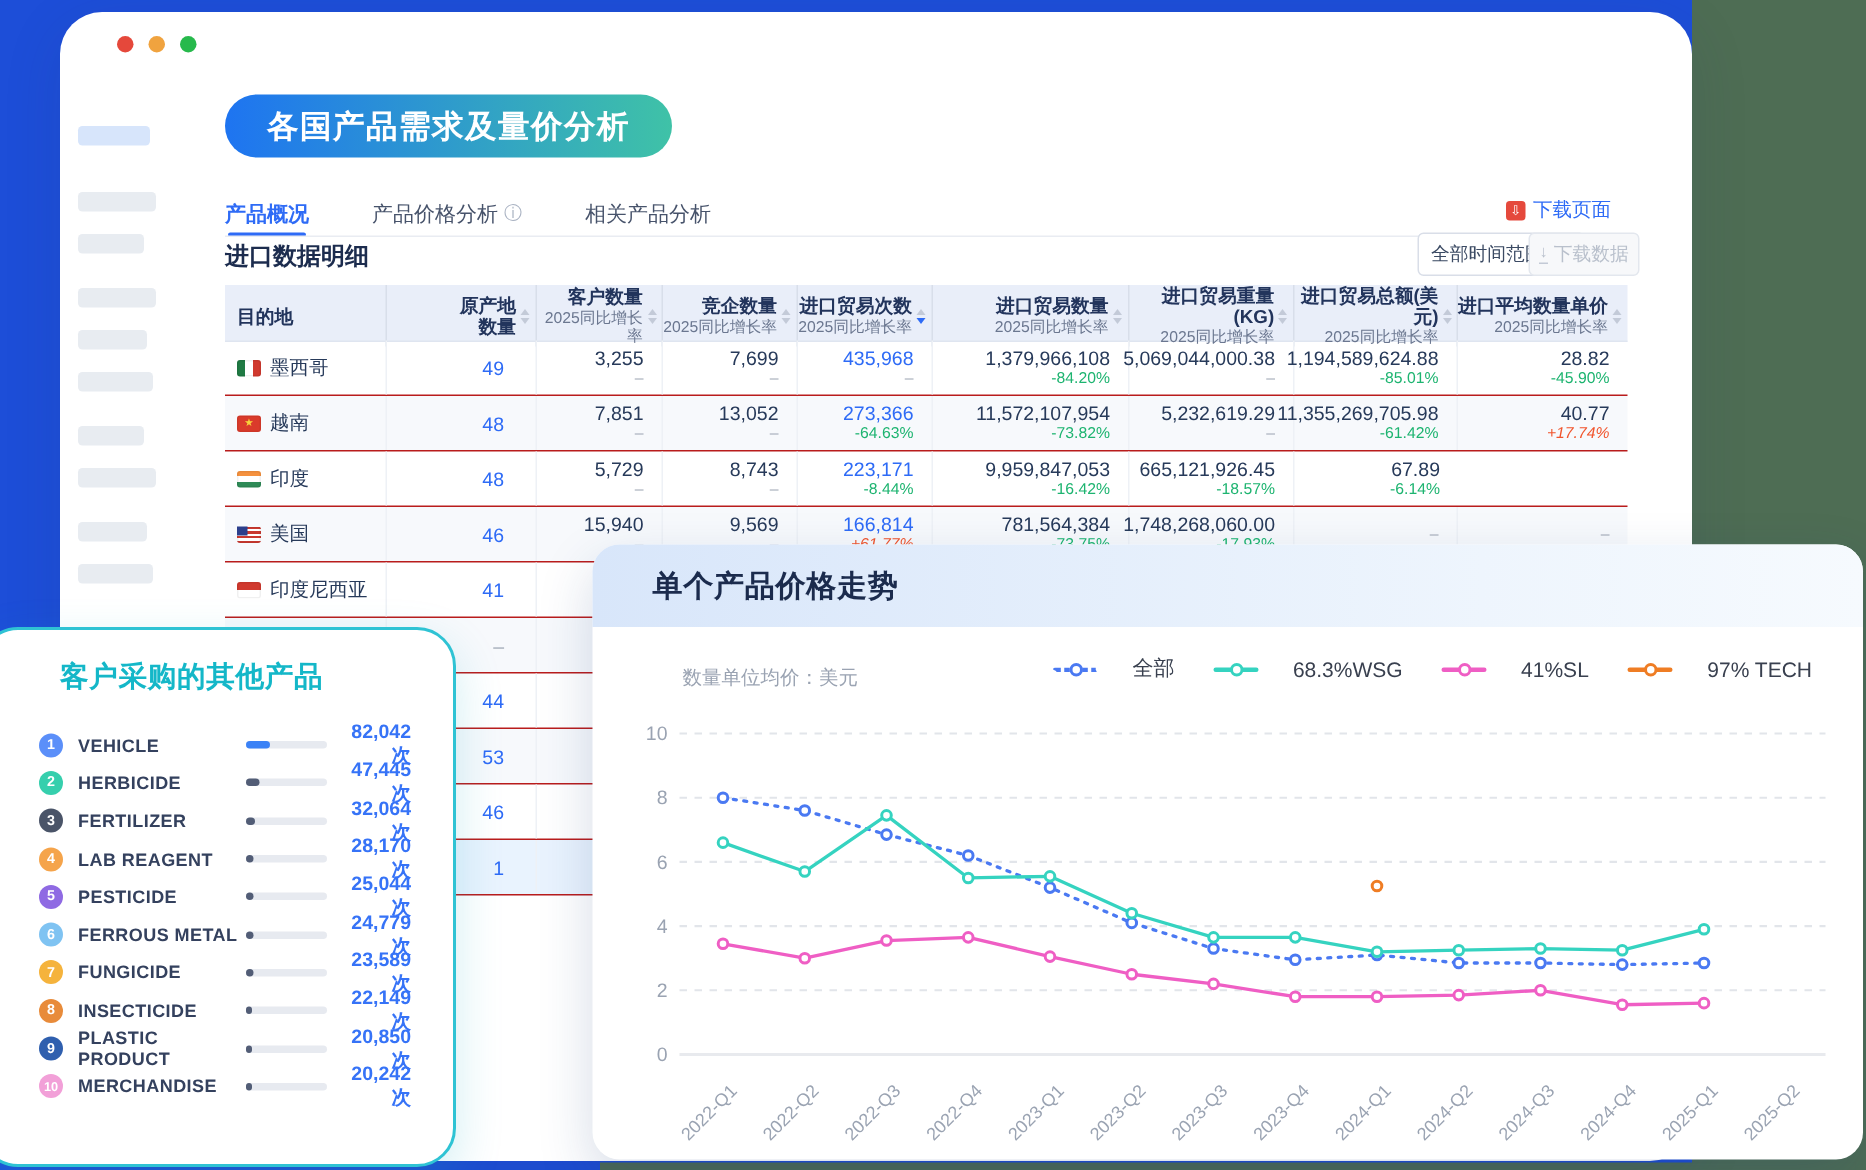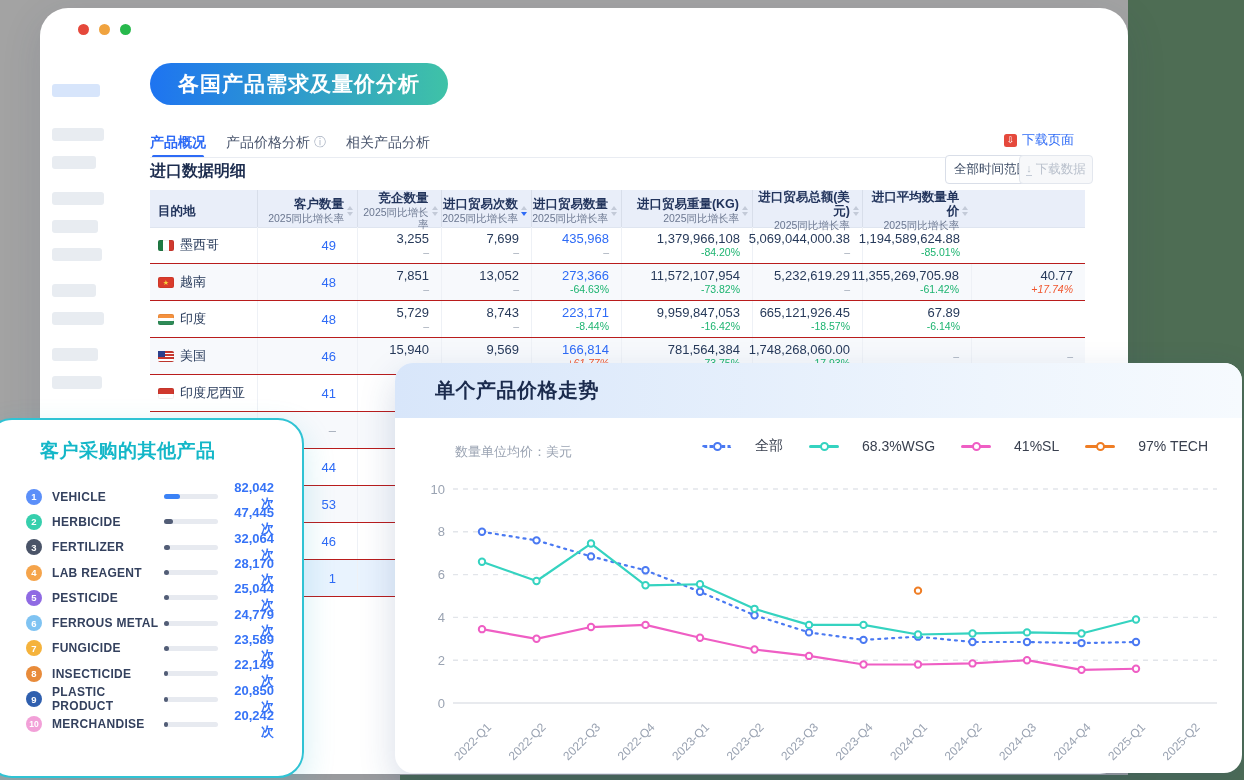--- a/index.html
+++ b/index.html
@@ -1,36 +1,36 @@
 <!DOCTYPE html>
 <html><head>
 <meta charset="utf-8">
 <style>
   html,body{margin:0;padding:0;background:#fff;}
-  .canvas{position:relative;width:1244px;height:780px;background:#a3a3a3;overflow:hidden;
+  .canvas{position:relative;width:1244px;height:780px;background:#1d4ed8;overflow:hidden;
           font-family:"Liberation Sans","DejaVu Sans",sans-serif;}
   .abs{position:absolute;}
 
   
   .bg-right{left:1128px;top:0;width:116px;height:780px;background:#4e6d54;}
   .bg-bottom{left:400px;top:775px;width:837px;height:5px;background:#4e6d54;}
 
   
   .window{left:40px;top:8px;width:1088px;height:766px;background:#fff;border-radius:28px;
           box-shadow:0 10px 40px rgba(40,60,100,.12);}
   .dot{width:11px;height:11px;border-radius:50%;top:16px;}
   .dot.r{left:38px;background:#e5483b;}
   .dot.o{left:59px;background:#f0a33f;}
   .dot.g{left:80px;background:#27b94c;}
   .sbar{left:12px;border-radius:3px;height:13px;position:absolute;}
 
   .pill{left:110px;top:55px;height:42px;border-radius:22px;padding:0 28px;display:flex;align-items:center;
         background:linear-gradient(90deg,#1e74f1,#3fc2a7);color:#fff;font-size:21px;font-weight:700;letter-spacing:1px;}
 
-  .tabbar{left:110px;top:120px;height:29px;display:flex;gap:20px;align-items:center;}
+  .tabbar{left:110px;top:120px;height:29px;display:flex;gap:42px;align-items:center;}
   .tab{font-size:14px;color:#47536b;display:flex;align-items:center;gap:4px;cursor:pointer;position:relative;height:29px;line-height:29px;}
   .tab.active{color:#2e6bf6;font-weight:700;}
   .tab.active::after{content:"";position:absolute;left:2px;right:2px;bottom:-1px;height:3px;background:#2e6bf6;border-radius:2px;}
   .tab .info{font-size:12px;color:#a9b2c2;}
   .divider{left:110px;top:149px;width:936px;height:1px;background:#e9ecf2;}
 
   .dlpage{top:123px;left:964px;display:flex;gap:5px;align-items:center;color:#2e6bf6;font-size:13px;cursor:pointer;}
   .dlpage .ico{width:13px;height:13px;background:#e5493c;border-radius:2.5px;color:#fff;font-size:9px;line-height:13px;text-align:center;}
 
   .section-title{left:110px;top:153px;font-size:16px;font-weight:700;color:#1c2c4e;}
@@ -168,20 +168,30 @@
 
     <div class="abs thead" id="thead">
         <div class="trow">
           <div class="th left">
             <div class="th-text">
               <div class="t1">目的地</div>
             </div>
           </div>
           <div class="th">
             <div class="th-text">
+              <div class="t1">原产地</div>
+              <div class="t1">数量</div>
+            </div>
+            <div class="carets">
+              <i class="car up"></i>
+              <i class="car dn"></i>
+            </div>
+          </div>
+          <div class="th">
+            <div class="th-text">
               <div class="t1">客户数量</div>
               <div class="t2">2025同比增长率</div>
             </div>
             <div class="carets">
               <i class="car up"></i>
               <i class="car dn"></i>
             </div>
           </div>
           <div class="th">
             <div class="th-text">
@@ -270,20 +280,24 @@
             <div class="v">1,379,966,108</div>
             <div class="d down">-84.20%</div>
           </div>
           <div class="td">
             <div class="v">5,069,044,000.38</div>
             <div class="d">–</div>
           </div>
           <div class="td">
             <div class="v">1,194,589,624.88</div>
             <div class="d down">-85.01%</div>
+          </div>
+          <div class="td">
+            <div class="v">28.82</div>
+            <div class="d down">-45.90%</div>
           </div>
         </div>
         <div class="trow tr">
           <div class="td dest">
             <span class="flag vn">★</span>
             <span class="cname">越南</span>
           </div>
           <div class="td origin">
             <div class="v blue">48</div>
           </div>

